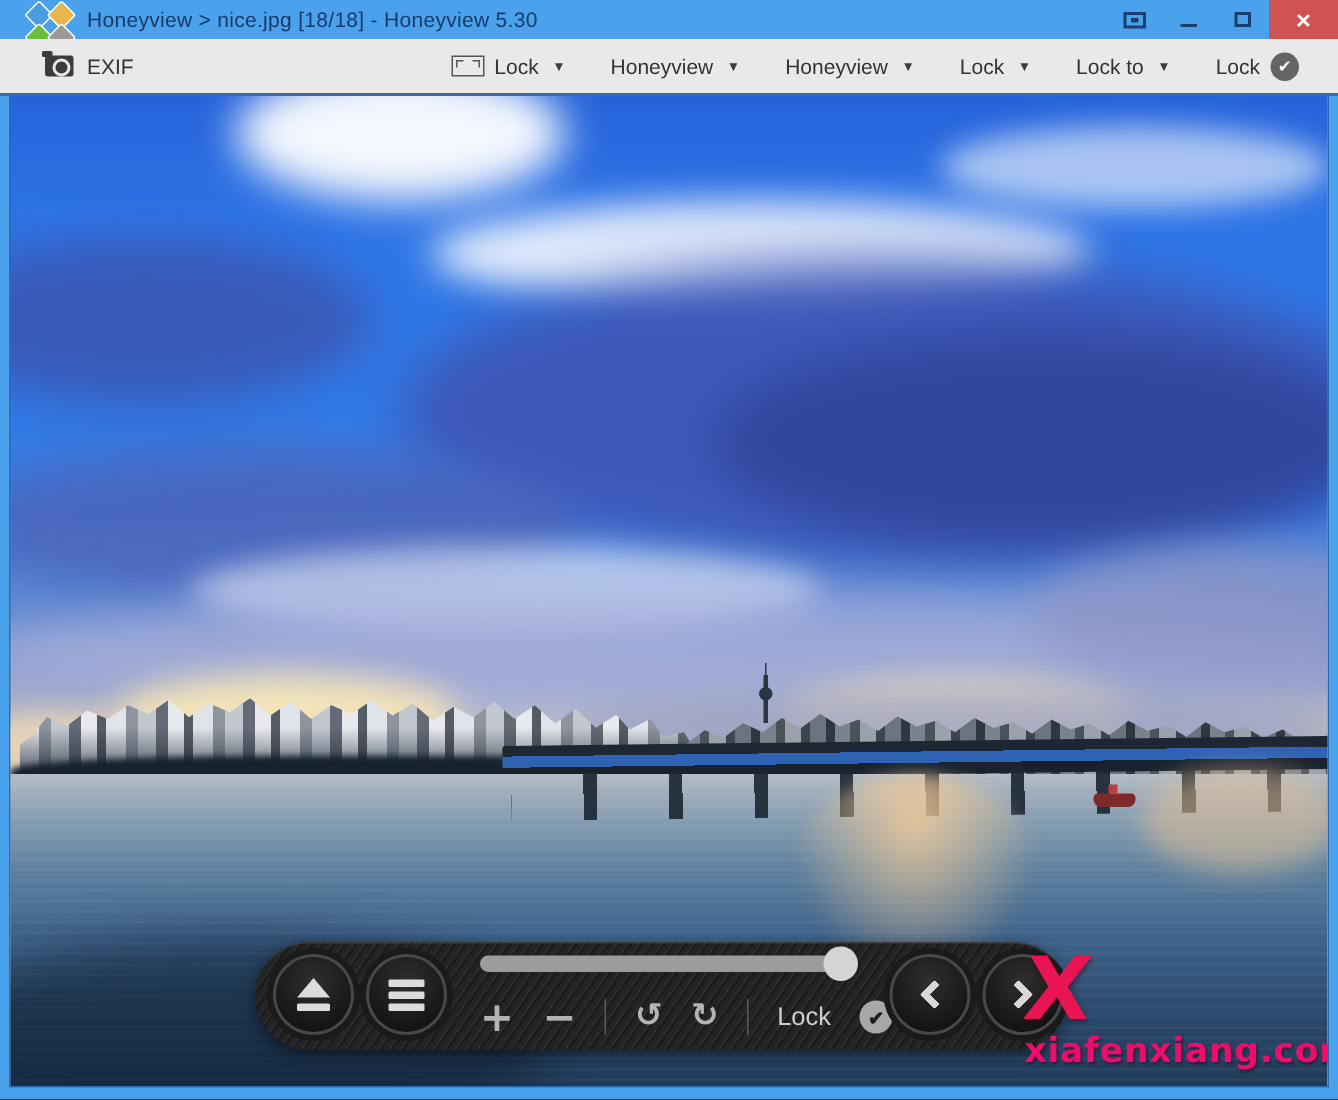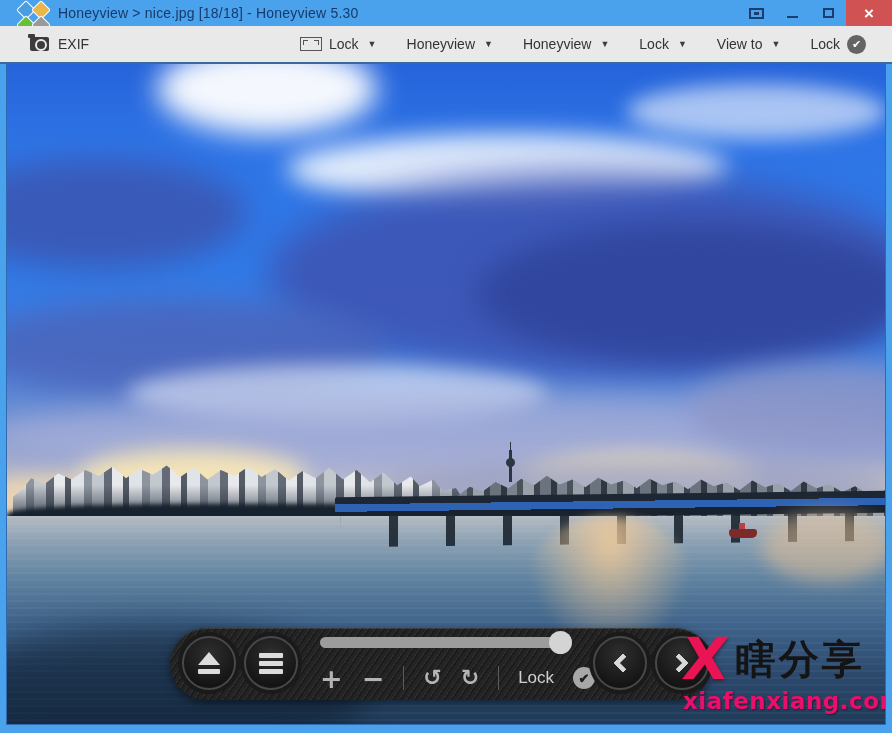--- a/index.html
+++ b/index.html
@@ -213,21 +213,21 @@
       </div>
       <div class="tb-group">
         <span>Honeyview</span>
         <span class="tb-caret">▼</span>
       </div>
       <div class="tb-group">
         <span>Lock</span>
         <span class="tb-caret">▼</span>
       </div>
       <div class="tb-group">
-        <span>View to</span>
+        <span>Lock to</span>
         <span class="tb-caret">▼</span>
       </div>
       <div class="tb-group">
         <span>Lock</span>
         <span class="check-circle">✔</span>
       </div>
     </div>
   </div>
 
   <div class="viewport">
@@ -283,20 +283,19 @@
           <span class="icon-chevron-left"></span>
         </div>
         <div class="round-btn btn-next">
           <span class="icon-chevron-right"></span>
         </div>
       </div>
 
       <div class="watermark">
         <div class="wm-row1">
           <span class="wm-x">X</span>
-          <span class="wm-cn">瞎分享</span>
         </div>
         <div class="wm-domain">xiafenxiang.com</div>
       </div>
     </div>
   </div>
 
 </div>
 
 </body></html>

